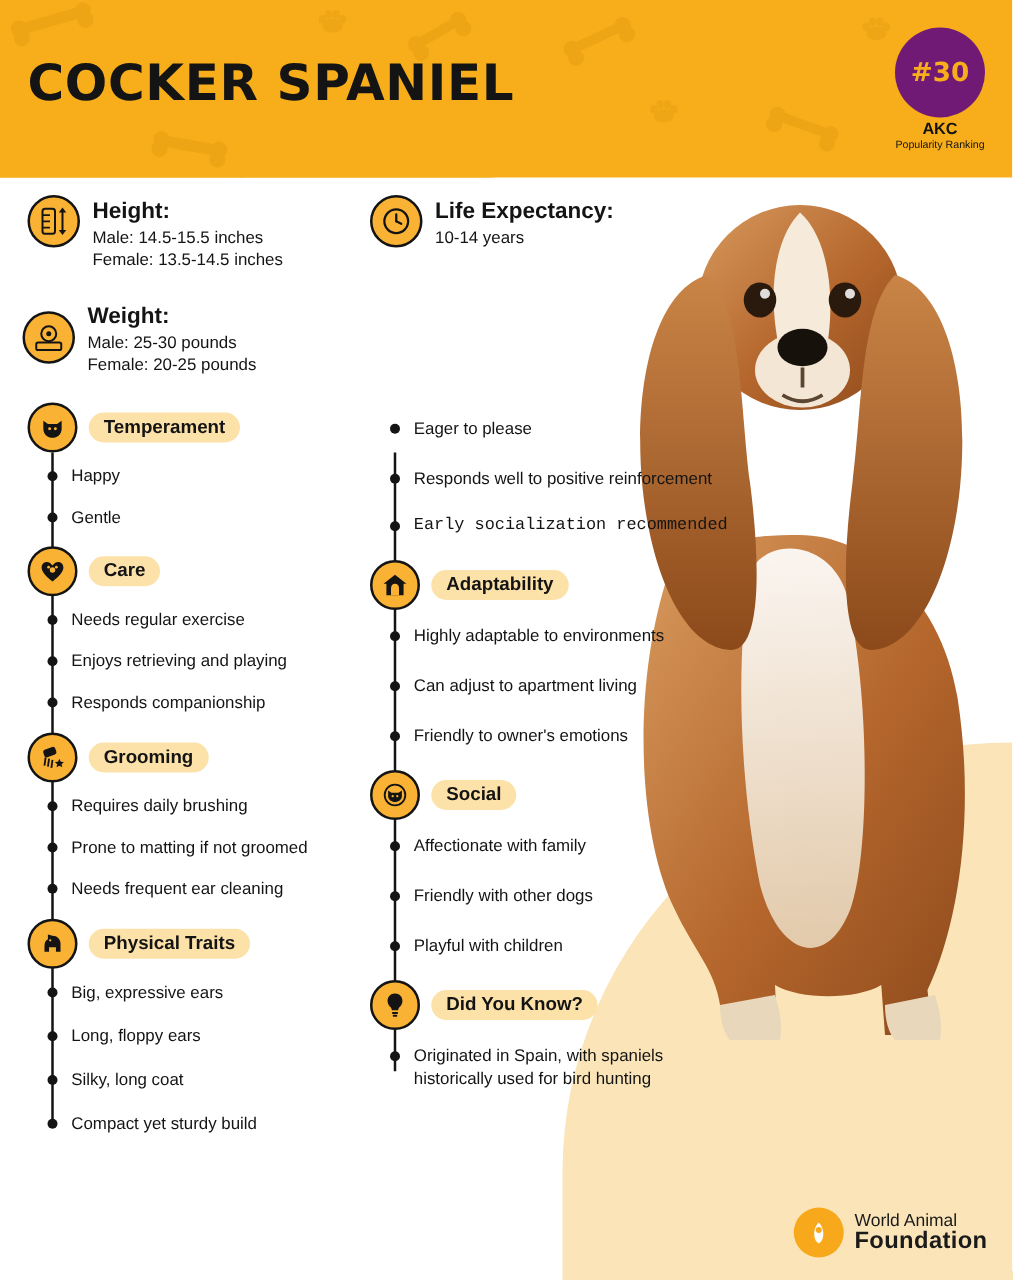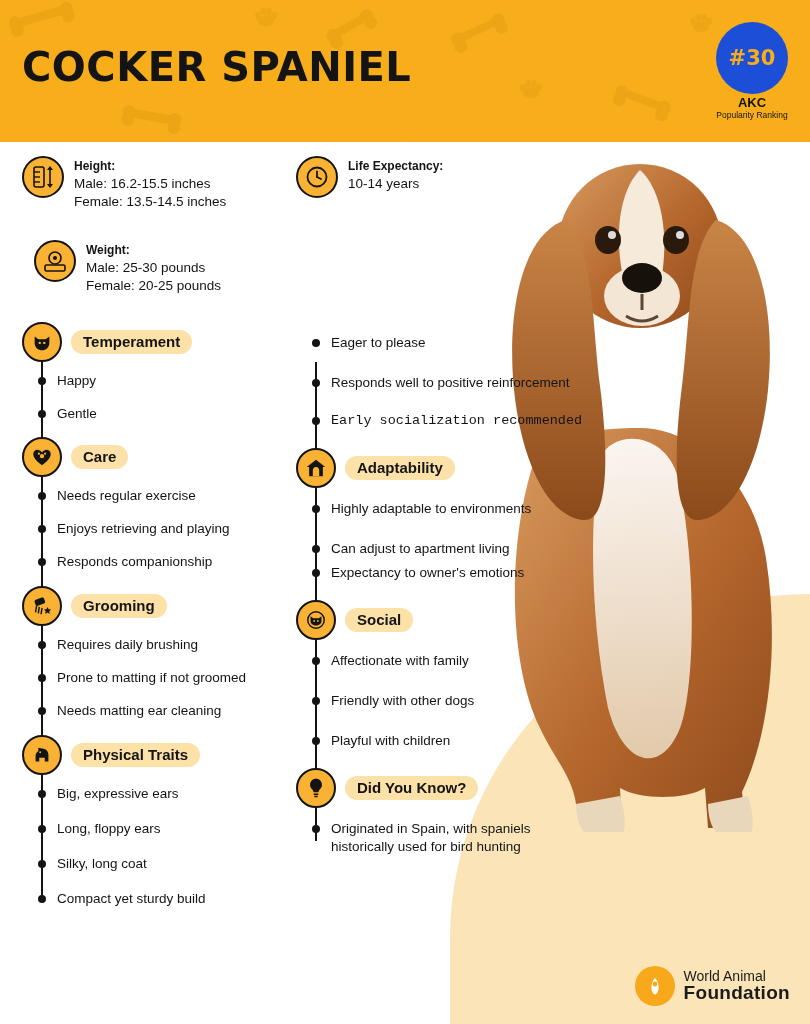--- a/index.html
+++ b/index.html
@@ -88,21 +88,21 @@
     z-index: 5;
     font-family: "DejaVu Sans", sans-serif;
   }
 
   
   .akc-badge {
     position: absolute;
     top: 22px; right: 22px;
     width: 72px; height: 72px;
     border-radius: 50%;
-    background: #1d4ed8;
+    background: #701a75;
     color: #F7AE1A;
     display: flex;
     align-items: center;
     justify-content: center;
     font-size: 21px;
     font-weight: bold;
     z-index: 6;
     font-family: "DejaVu Sans", sans-serif;
   }
   .akc-caption {
@@ -145,21 +145,21 @@
     width: 42px; height: 42px;
     min-width: 42px;
     border-radius: 50%;
     background: #F9B233;
     border: 2px solid #141414;
     display: flex;
     align-items: center;
     justify-content: center;
   }
   .stat-text { font-size: 13.5px; color: #141414; line-height: 1.32; padding-top: 1px; }
-  .stat-text b { font-size: 12px; }
+  .stat-text b { font-size: 18px; }
 
   
   .col { position: absolute; z-index: 4; }
   .col-left  { left: 22px;  top: 322px; width: 262px; }
   .col-right { left: 296px; top: 322px; width: 300px; }
 
   .section { position: relative; padding-left: 0; }
   .sec-head {
     display: flex;
     align-items: center;
@@ -338,26 +338,26 @@
           <line x1="2" y1="7" x2="8" y2="7" stroke="#141414" stroke-width="1.4"></line>
           <line x1="2" y1="12" x2="8" y2="12" stroke="#141414" stroke-width="1.4"></line>
           <line x1="2" y1="17" x2="8" y2="17" stroke="#141414" stroke-width="1.4"></line>
           <line x1="18" y1="3" x2="18" y2="21" stroke="#141414" stroke-width="1.6"></line>
           <polygon points="18,1 15,5 21,5" fill="#141414"></polygon>
           <polygon points="18,23 15,19 21,19" fill="#141414"></polygon>
         </svg>
     </div>
     <div class="stat-text">
       <div><b>Height:</b></div>
-      <div>Male: 16.2-15.5 inches</div>
+      <div>Male: 14.5-15.5 inches</div>
       <div>Female: 13.5-14.5 inches</div>
     </div>
   </div>
 
-  <div class="stat" style="left:34px; top:240px;">
+  <div class="stat" style="left:18px; top:240px;align-items:center;">
     <div class="circ">
       <svg width="24" height="24" viewBox="0 0 24 24">
           <rect x="2" y="16" width="20" height="6" rx="1.5" fill="none" stroke="#141414" stroke-width="1.6"></rect>
           <circle cx="12" cy="9" r="6" fill="none" stroke="#141414" stroke-width="1.6"></circle>
           <circle cx="12" cy="9" r="2" fill="#141414"></circle>
         </svg>
     </div>
     <div class="stat-text">
       <div><b>Weight:</b></div>
       <div>Male: 25-30 pounds</div>
@@ -450,21 +450,21 @@
         <div class="bullet" style="margin-bottom:9px;">
             <span class="dot"></span>
             <span>Requires daily brushing</span>
           </div>
         <div class="bullet" style="margin-bottom:9px;">
             <span class="dot"></span>
             <span>Prone to matting if not groomed</span>
           </div>
         <div class="bullet" style="margin-bottom:9px;">
             <span class="dot"></span>
-            <span>Needs matting ear cleaning</span>
+            <span>Needs frequent ear cleaning</span>
           </div>
       </div>
     </div>
 
     <div class="section" style="margin-top:8px;">
       <div class="sec-head">
         <div class="sec-icon">
           <svg width="22" height="22" viewBox="0 0 24 24">
               <path d="M8 4 L8 8 C6 9 5 11 5 14 L5 19 L9 19 L9 15 L15 15 L15 19 L19 19 L19 12 C19 8 16 5 12 5 Z" fill="#141414"></path>
               <circle cx="10" cy="9" r="1" fill="#F9B233"></circle>
@@ -521,27 +521,27 @@
               <path d="M12 11 C9.8 11 8.5 12.8 8.5 15 L8.5 21 L15.5 21 L15.5 15 C15.5 12.8 14.2 11 12 11 Z" fill="#F9B233"></path>
             </svg>
         </div>
         <div class="sec-title">Adaptability</div>
       </div>
       <div class="bullets" style="padding-top:12px;">
         <div class="bullet" style="margin-bottom:16px;">
             <span class="dot"></span>
             <span>Highly adaptable to environments</span>
           </div>
-        <div class="bullet" style="">
+        <div class="bullet" style="margin-bottom:16px;">
             <span class="dot"></span>
             <span>Can adjust to apartment living</span>
           </div>
         <div class="bullet" style="margin-bottom:12px;">
             <span class="dot"></span>
-            <span>Expectancy to owner's emotions</span>
+            <span>Friendly to owner's emotions</span>
           </div>
       </div>
     </div>
 
     <div class="section" style="margin-top:8px;">
       <div class="sec-head">
         <div class="sec-icon">
           <svg width="22" height="22" viewBox="0 0 24 24">
               <circle cx="12" cy="12" r="9" fill="none" stroke="#141414" stroke-width="1.6"></circle>
               <path d="M6 8 L6 13 C6 16 9 18 12 18 C15 18 18 16 18 13 L18 8 L15 10 L9 10 Z" fill="#141414"></path>

